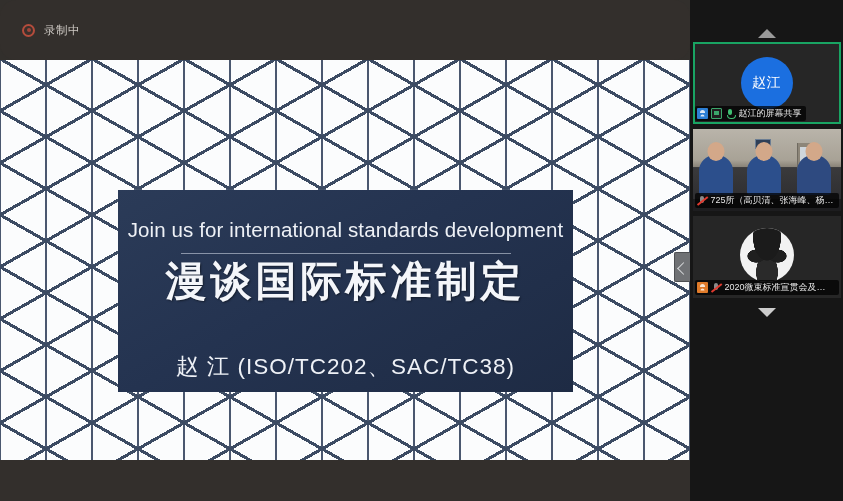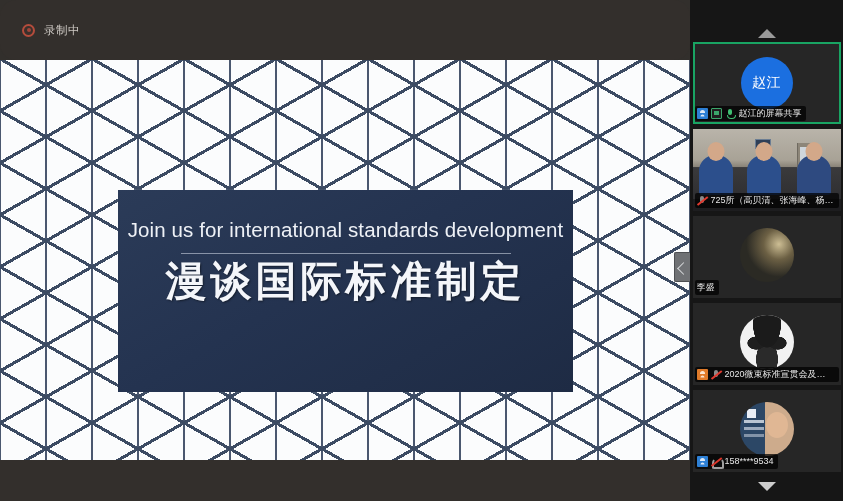--- a/index.html
+++ b/index.html
@@ -382,20 +382,21 @@
     </div>
 
     <div class="slide">
       <div class="pattern"></div>
       <div class="pattern2"></div>
 
       <div class="title-card">
         <div class="t-en">Join us for international standards development</div>
         <div class="t-rule"></div>
         <div class="t-cn">漫谈国际标准制定</div>
+        <div class="t-author">赵 江 (ISO/TC202、SAC/TC38)</div>
       </div>
 
       <div class="edge-tab"></div>
     </div>
 
     <div class="bottombar"></div>
   </div>
 
   <div class="rail">
 
@@ -424,55 +425,33 @@
         <span class="p p2"></span>
         <span class="p p3"></span>
         <span class="tbl"></span>
       </div>
       <div class="namebar">
         <span class="ic micmuted"></span>
         <span class="nm">725所（高贝清、张海峰、杨晓等）</span>
       </div>
     </div>
 
-    <div class="tile">
-      <div class="tile-body">
-        <div class="av-photo ph-night"></div>
-      </div>
-      <div class="namebar">
-        <span class="nm">李盛</span>
-      </div>
-    </div>
 
     <div class="tile">
       <div class="tile-body">
         <div class="av-photo ph-cartoon">
           <span class="face"></span>
         </div>
       </div>
       <div class="namebar">
         <span class="ic hostorange"></span>
         <span class="ic micmuted"></span>
         <span class="nm">2020微束标准宣贯会及教育…</span>
       </div>
     </div>
 
-    <div class="tile">
-      <div class="tile-body">
-        <div class="av-photo ph-person">
-          <span class="sq"></span>
-          <span class="txt"></span>
-          <span class="hd"></span>
-        </div>
-      </div>
-      <div class="namebar">
-        <span class="ic host"></span>
-        <span class="ic phone"></span>
-        <span class="nm">158****9534</span>
-      </div>
-    </div>
 
     <div class="scroll-arrow">
       <span class="caret down"></span>
     </div>
 
   </div>
 </div>
 
 </body></html>

